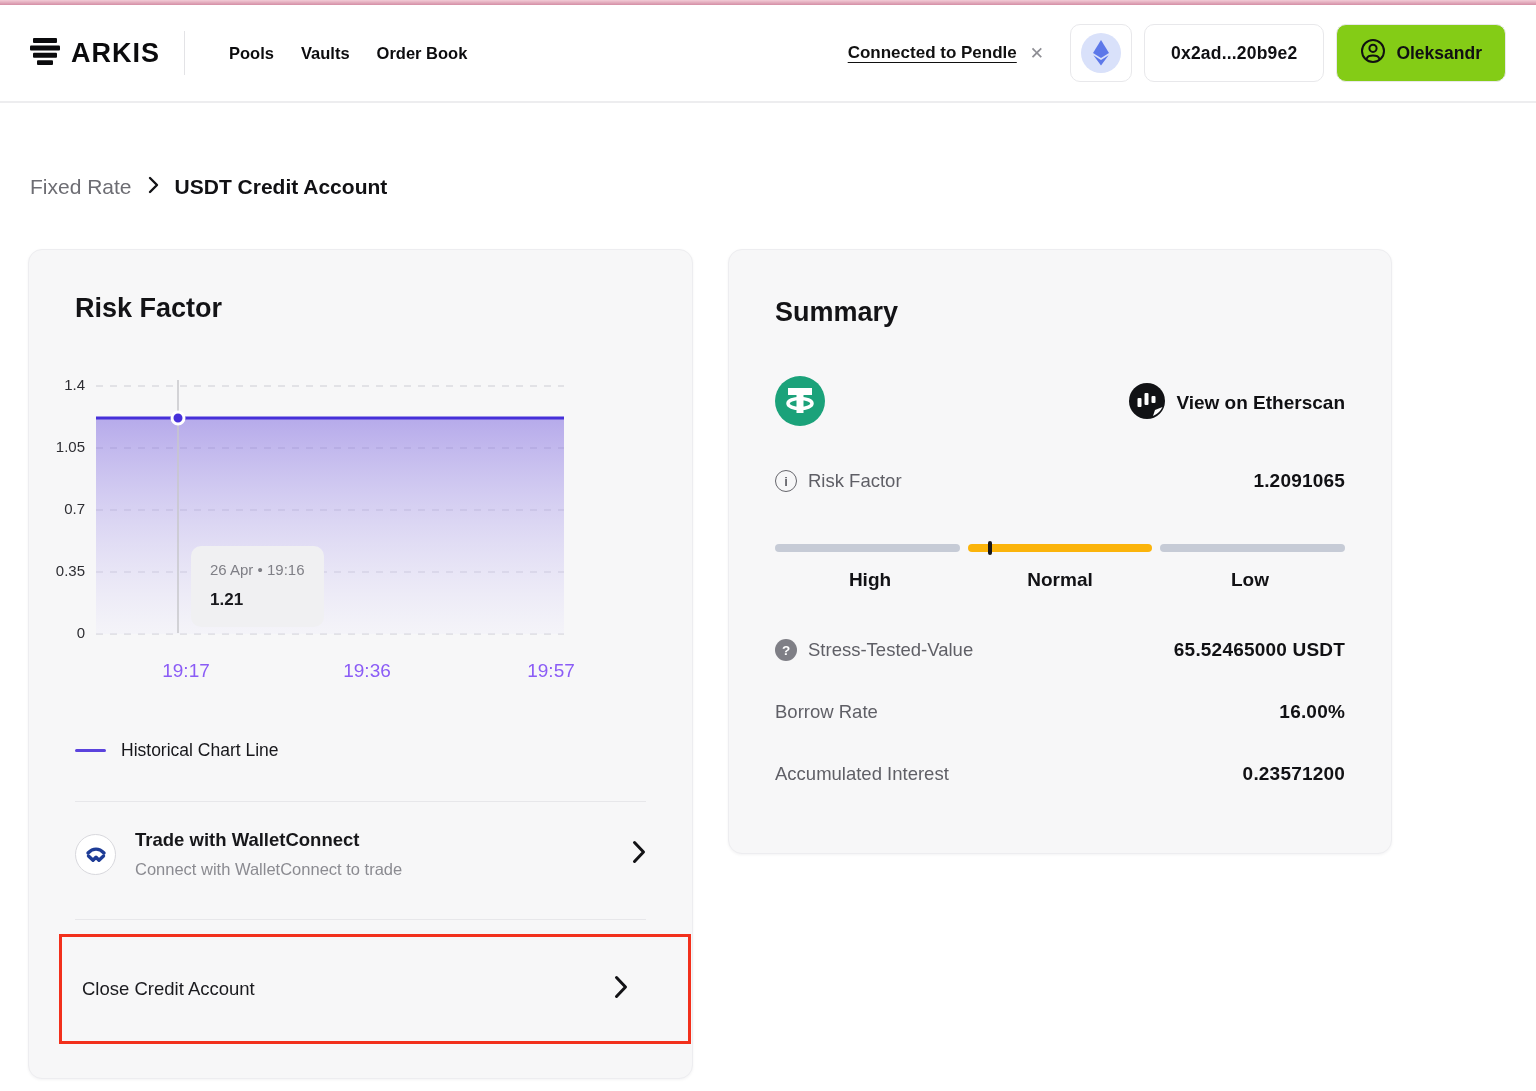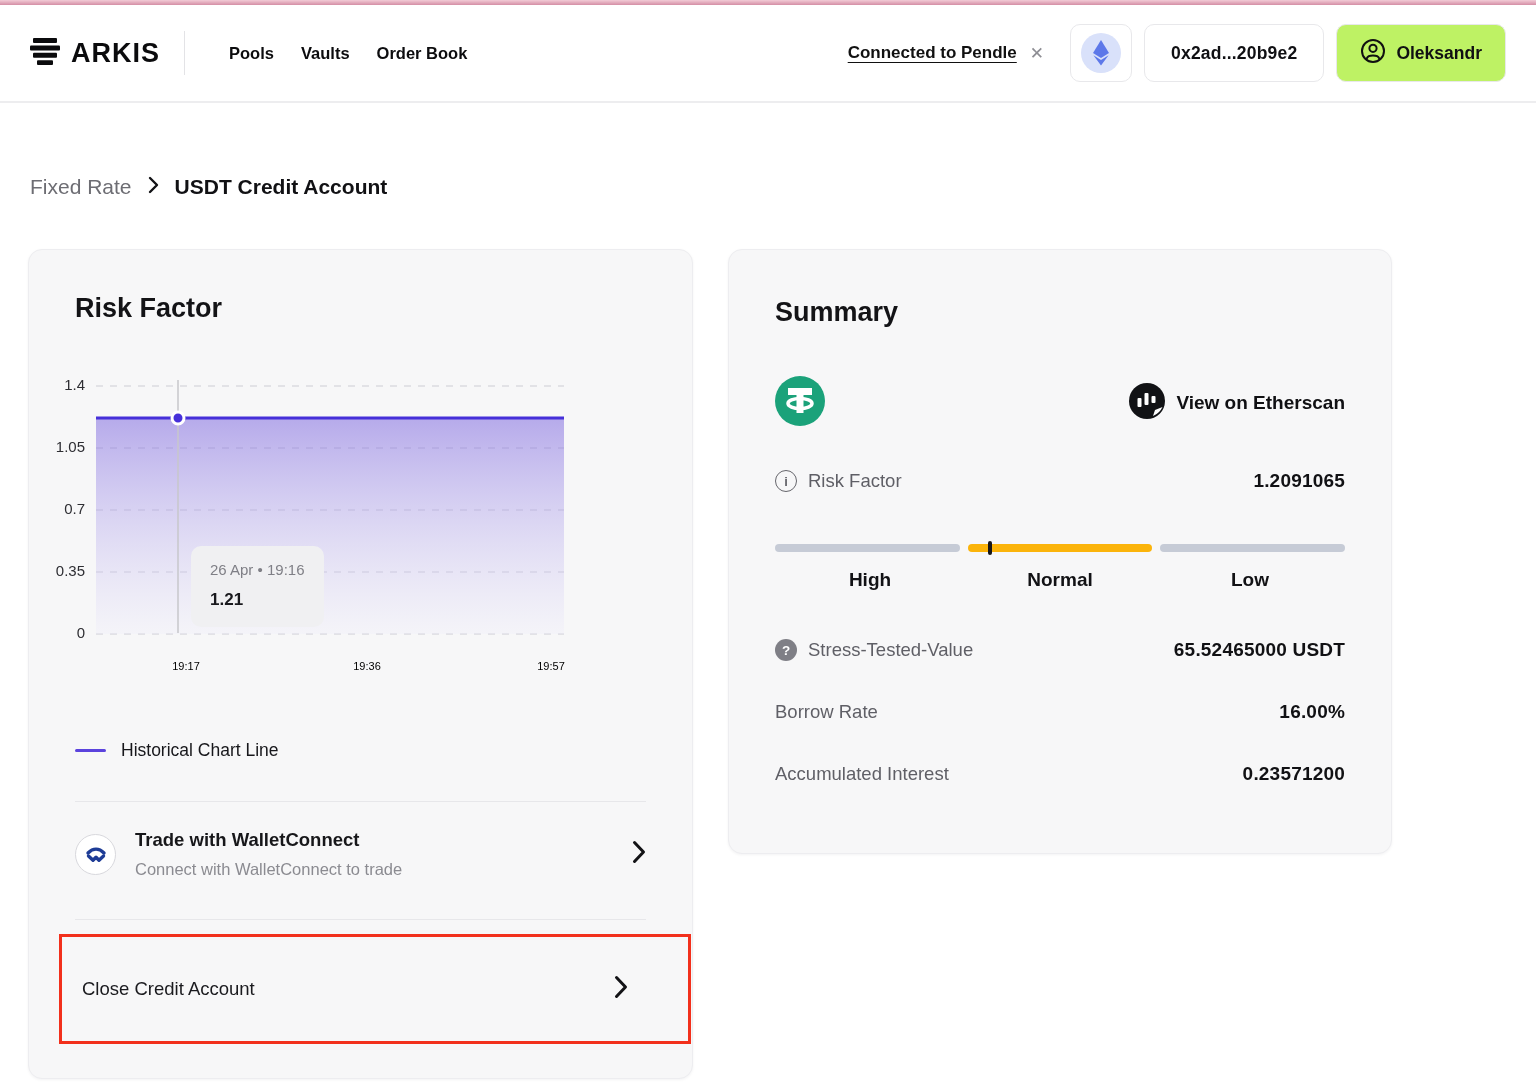--- a/index.html
+++ b/index.html
@@ -27,42 +27,42 @@
   .connection-link { font-size:17px; font-weight:600; color:#111; text-decoration:underline; text-underline-offset:4px; cursor:pointer; }
   .close-x { font-size:17px; color:#8e8e94; cursor:pointer; line-height:1; }
   .hbtn {
     height:58px; border:1px solid #e8e8eb; border-radius:10px; background:#fff;
     display:flex; align-items:center; justify-content:center; cursor:pointer;
     font-family:inherit;
   }
   .eth-btn { width:62px; margin-right:12px; }
   .eth-circle { width:40px; height:40px; border-radius:50%; background:#d9e1fa; display:flex; align-items:center; justify-content:center; }
   .wallet-btn { padding:0 26px; font-size:17.5px; font-weight:700; margin-right:12px; letter-spacing:.2px; color:#101013; }
-  .account-btn { padding:0 23px; gap:10px; background:#bef264; font-size:17.5px; font-weight:700; color:#101013; }
+  .account-btn { padding:0 23px; gap:10px; background:#84cc16; font-size:17.5px; font-weight:700; color:#101013; }
 
   
   .breadcrumb { display:flex; align-items:center; gap:16px; margin:72px 0 0 30px; }
   .crumb-section { font-size:21px; color:#6d6d73; cursor:pointer; }
   .crumb-page { font-size:21px; font-weight:600; color:#111114; }
 
   
   main { display:flex; gap:35px; margin:50px 28px 0; align-items:flex-start; }
   .card {
     background:#f7f7f8; border:1px solid #ededf0; border-radius:14px;
     box-shadow:0 1px 3px rgba(20,20,30,.05);
   }
   .card h2 { margin:0; font-size:27px; font-weight:600; color:#131316; line-height:32px; }
   .risk-card { width:665px; height:830px; padding:42px 46px 0; }
   .summary-card { width:664px; height:605px; padding:46px 46px 12px; }
 
   
   .chart-wrap { position:relative; width:573px; height:316px; margin-top:50px; }
   .chart-svg { position:absolute; left:0; top:0; }
   .ytick { position:absolute; left:-34px; width:44px; text-align:right; font-size:15px; font-weight:500; color:#2e2e33; }
-  .xtick { position:absolute; top:286px; width:80px; text-align:center; font-size:11px; font-weight:500; color:#000000; }
+  .xtick { position:absolute; top:286px; width:80px; text-align:center; font-size:19px; font-weight:500; color:#8b5cf6; }
   .tooltip { position:absolute; left:116px; top:172px; min-width:108px; background:#f0f0f2; border-radius:10px; padding:15px 19px 17px; }
   .tooltip-date { font-size:15px; color:#7f7f86; white-space:nowrap; }
   .tooltip-value { font-size:17px; font-weight:600; color:#19191d; margin-top:12px; }
 
   .legend { display:flex; align-items:center; gap:15px; margin-top:50px; }
   .legend-dash { width:31px; height:3.5px; border-radius:2px; background:#5b43dd; }
   .legend-label { font-size:17.5px; font-weight:500; color:#17171b; }
   .hdiv { height:1px; background:#e7e7ea; margin-top:40px; }
 
   .action-row { display:flex; align-items:center; cursor:pointer; }

